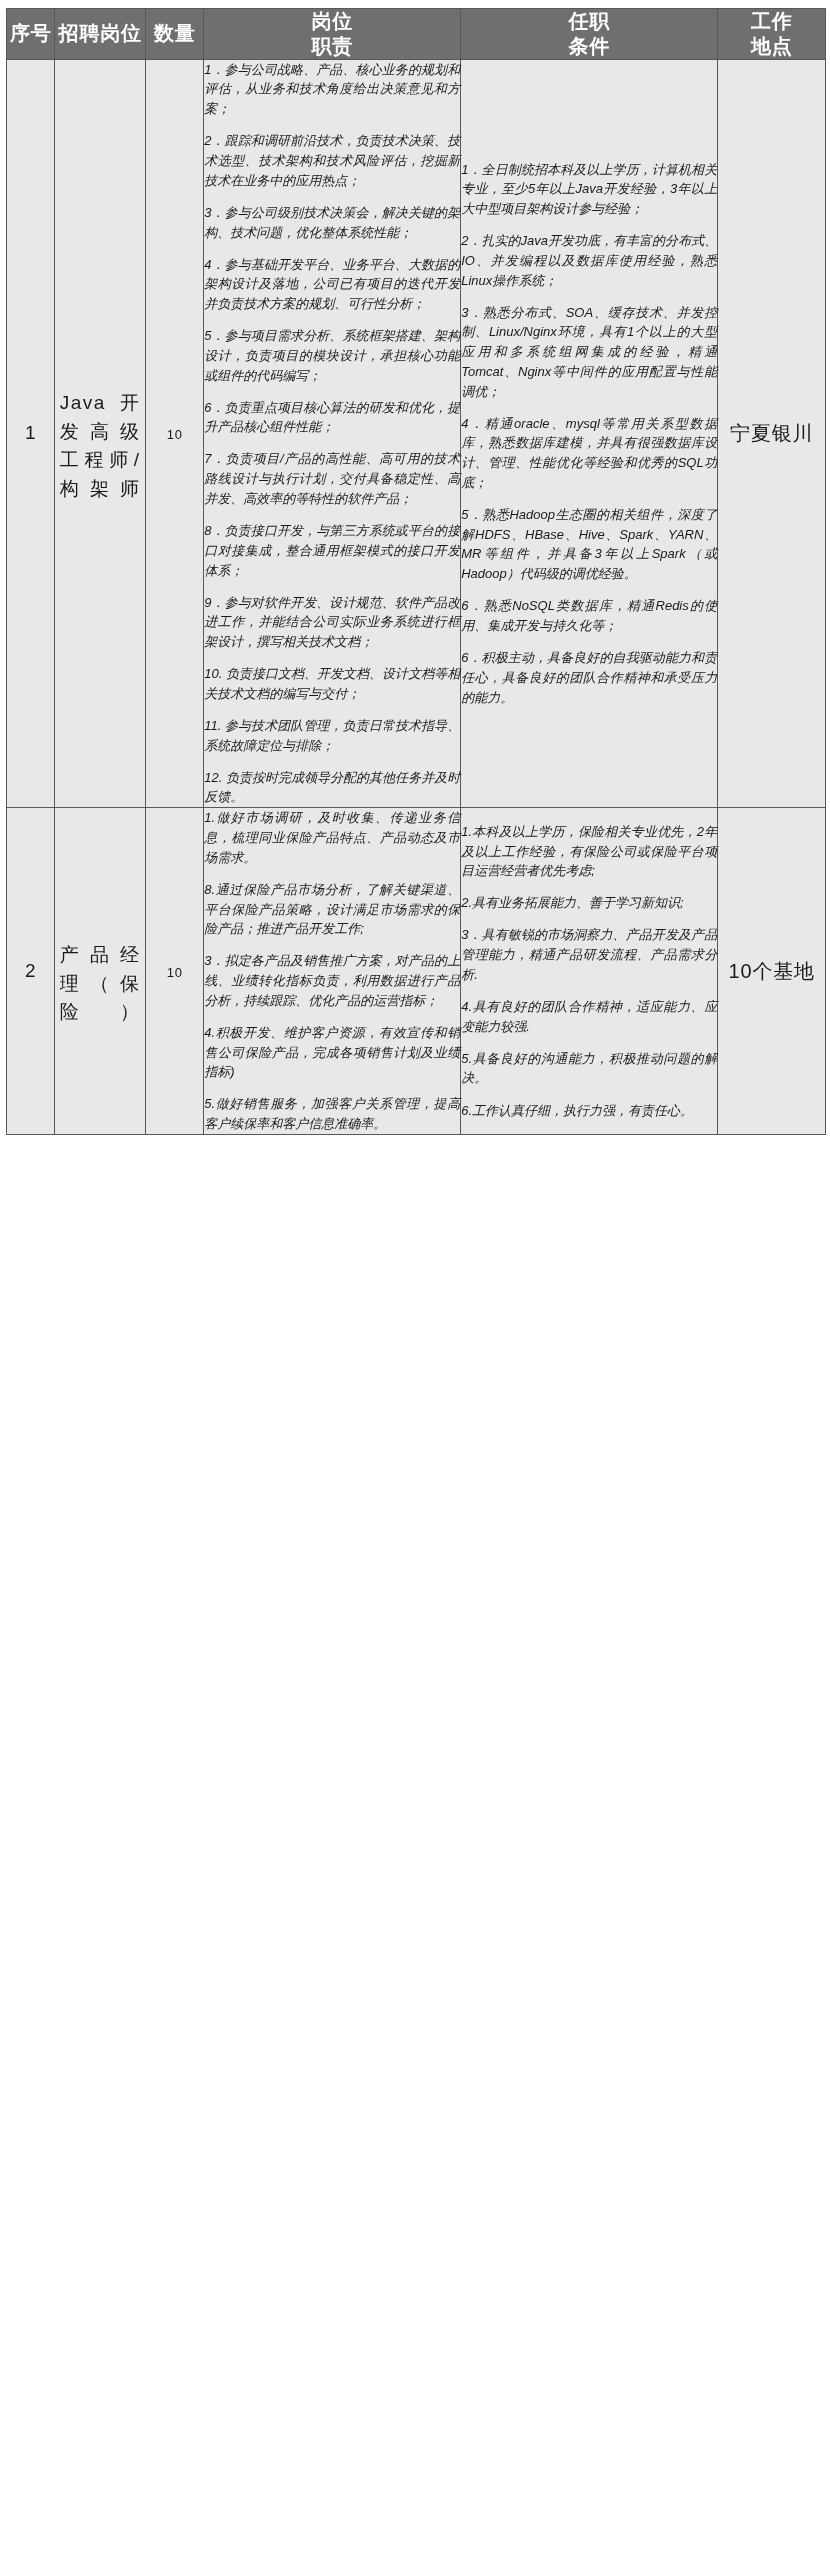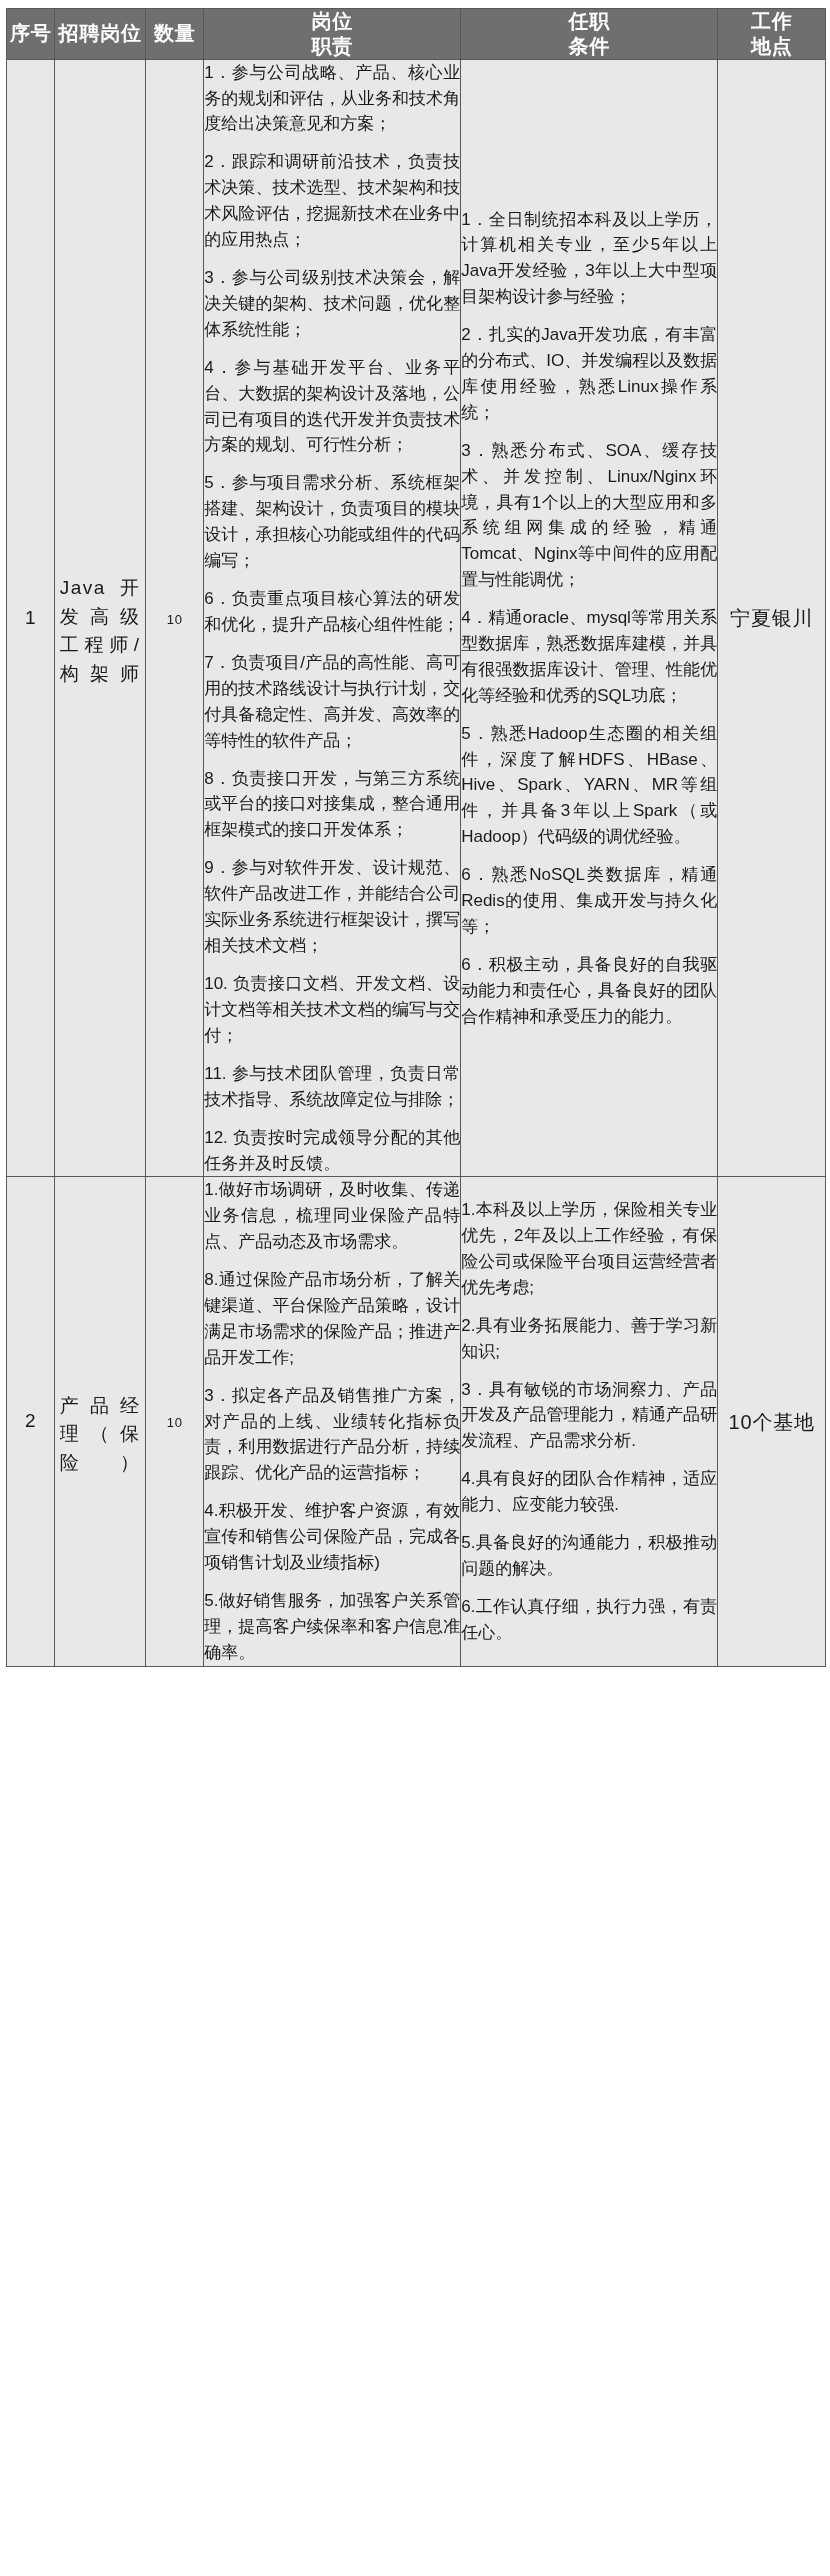--- a/index.html
+++ b/index.html
@@ -65,22 +65,23 @@
   }
   td.text {
     text-align: left;
     vertical-align: top;
     padding: 10.8px 10.8px 12.3px 10.8px;
   }
   td.text p {
     margin: 0 0 12.3px 0;
     text-align: justify;
     text-justify: inter-ideograph;
-    font-size: 17px;
+    font-size: 13px;
     line-height: 1.52;
+    font-style: italic;
   }
   td.text p:last-child {
     margin-bottom: 0;
   }
   .post-label {
     display: block;
     text-align: justify;
     text-align-last: justify;
     padding: 0 4.6px;
     font-size: 19px;

